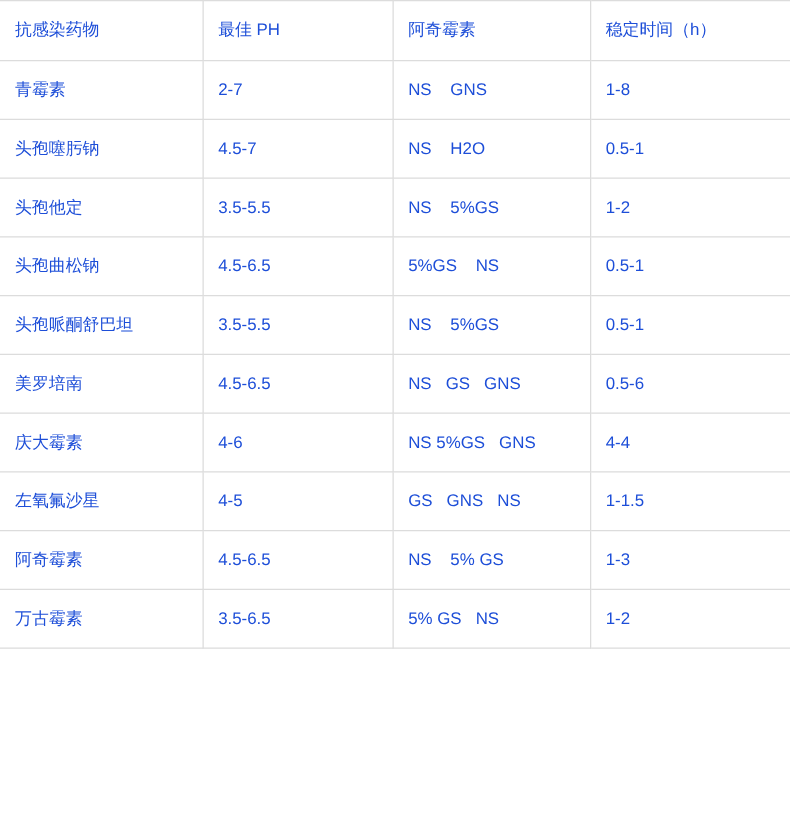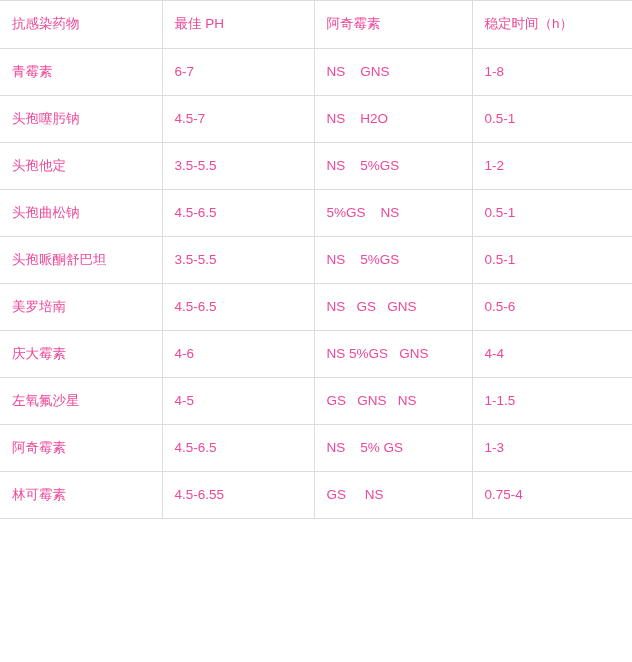--- a/index.html
+++ b/index.html
@@ -35,21 +35,21 @@
   table.drug-table td {
     border-bottom: 1px solid #dcdcdc;
     border-right: 1px solid #dcdcdc;
     padding: 0 0 0 12px;
     height: 46px;
     vertical-align: middle;
     text-align: left;
     font-weight: normal;
     font-size: 13.5px;
     line-height: 1.35;
-    color: #ec4899;
+    color: #1d4ed8;
     white-space: pre;
     overflow: hidden;
   }
   table.drug-table th:last-child,
   table.drug-table td:last-child {
     border-right: none;
   }
   table.drug-table thead th {
     height: 47px;
     border-top: 1px solid #dcdcdc;
@@ -73,21 +73,21 @@
       <tr>
         <th>抗感染药物</th>
         <th>最佳 PH</th>
         <th>阿奇霉素</th>
         <th>稳定时间（h）</th>
       </tr>
     </thead>
     <tbody>
       <tr>
         <td>青霉素</td>
-        <td>6-7</td>
+        <td>2-7</td>
         <td>NS    GNS</td>
         <td>1-8</td>
       </tr>
       <tr>
         <td>头孢噻肟钠</td>
         <td>4.5-7</td>
         <td>NS    H2O</td>
         <td>0.5-1</td>
       </tr>
       <tr>
@@ -126,20 +126,20 @@
         <td>GS   GNS   NS</td>
         <td>1-1.5</td>
       </tr>
       <tr>
         <td>阿奇霉素</td>
         <td>4.5-6.5</td>
         <td>NS    5% GS</td>
         <td>1-3</td>
       </tr>
       <tr>
-        <td>林可霉素</td>
-        <td>4.5-6.55</td>
-        <td>GS     NS</td>
-        <td>0.75-4</td>
+        <td>万古霉素</td>
+        <td>3.5-6.5</td>
+        <td>5% GS   NS</td>
+        <td>1-2</td>
       </tr>
     </tbody>
   </table>
 </div>
 
 </body></html>

